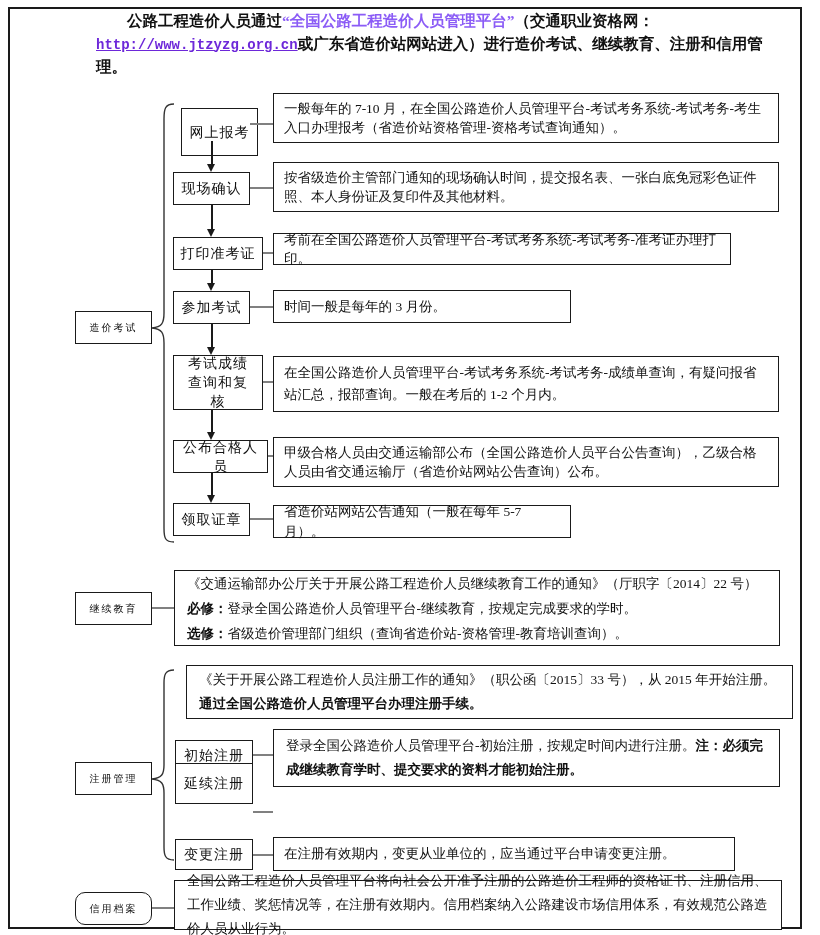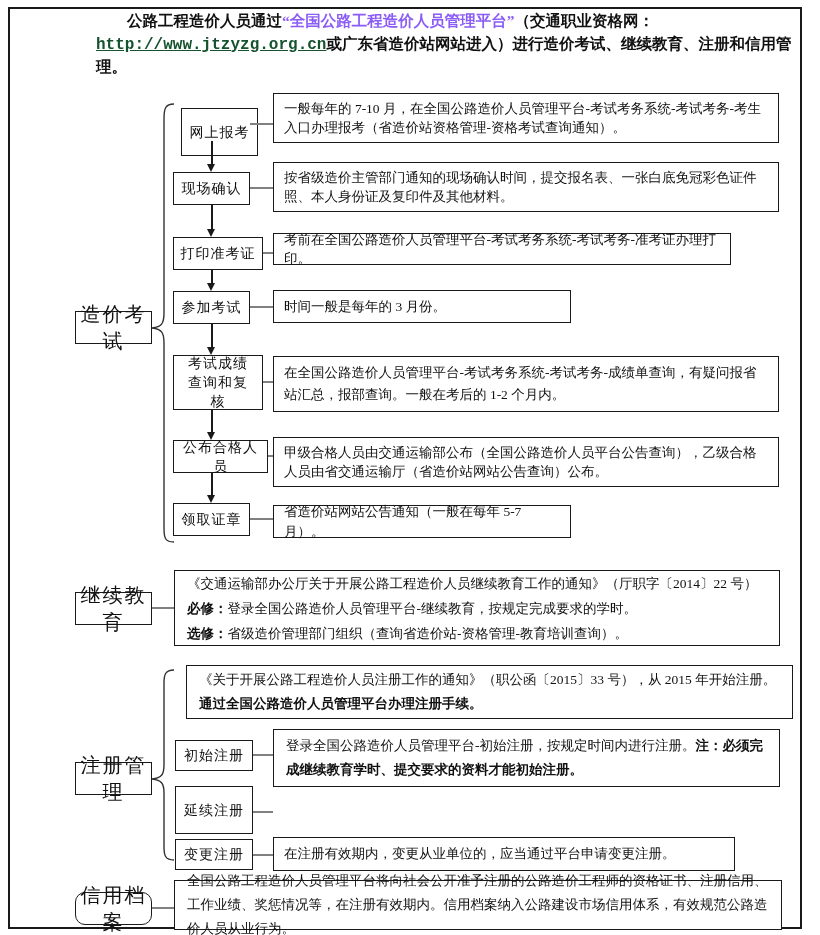--- a/index.html
+++ b/index.html
@@ -3,23 +3,23 @@
 <meta charset="utf-8">
 <style>
   html,body{margin:0;padding:0;background:#fff;}
   #stage{
     position:relative;width:820px;height:935px;background:#ffffff;overflow:hidden;
     font-family:"Liberation Serif","DejaVu Serif",serif;color:#111;
   }
   .frame{position:absolute;left:8px;top:7px;width:794px;height:922px;border:2px solid #1a1a1a;box-sizing:border-box;}
   .hdr{position:absolute;left:96px;top:10px;width:696px;font-size:15.5px;font-weight:bold;line-height:22.5px;text-indent:2em;margin:0;}
   .blue{color:#8b5cf6;}
-  .url{color:#14532d;text-decoration:underline;font-family:"Liberation Mono","DejaVu Sans Mono",monospace;font-size:16px;}
+  .url{color:#6d28d9;text-decoration:underline;font-family:"Liberation Mono","DejaVu Sans Mono",monospace;font-size:14px;}
   .box{position:absolute;border:1.4px solid #1a1a1a;background:#fff;box-sizing:border-box;}
-  .lblbox{display:flex;align-items:center;justify-content:center;font-size:20px;letter-spacing:2px;text-align:center;}
+  .lblbox{display:flex;align-items:center;justify-content:center;font-size:10px;letter-spacing:2px;text-align:center;}
   .stepbox{display:flex;align-items:center;justify-content:center;font-size:14px;letter-spacing:1px;text-align:center;line-height:19px;padding:0 2px;}
   .descbox{display:flex;flex-direction:column;justify-content:center;font-size:13.5px;line-height:19.5px;padding:4px 10px;}
   .descbox.big{line-height:25px;padding:4px 12px;}
   .descbox.mid{line-height:24px;padding:3px 12px;}
   .conn{position:absolute;height:2px;background:#808080;}
   .aline{position:absolute;width:1.6px;background:#1a1a1a;}
   .ahead{position:absolute;width:0;height:0;border-left:4.5px solid transparent;border-right:4.5px solid transparent;border-top:8px solid #1a1a1a;}
   .brace{position:absolute;}
   .b{font-weight:bold;}
   p{margin:0;}
@@ -90,21 +90,21 @@
   <div class="box descbox mid" style="left:173px;top:665px;width:607px;height:54px;margin-left:13px;">
     <p><span>《关于开展公路工程造价人员注册工作的通知》（职公函〔2015〕33 号），从 2015 年开始注册。</span><span class="b">通过全国公路造价人员管理平台办理注册手续。</span></p>
   </div>
 
   <div class="box stepbox" style="left:175px;top:740px;width:78px;height:31px;">初始注册</div>
   <div class="conn" style="left:253px;top:754px;width:20px;"></div>
   <div class="box descbox mid" style="left:273px;top:729px;width:507px;height:58px;">
     <p><span>登录全国公路造价人员管理平台-初始注册，按规定时间内进行注册。</span><span class="b">注：必须完成继续教育学时、提交要求的资料才能初始注册。</span></p>
   </div>
 
-  <div class="box stepbox" style="left:175px;top:786px;width:78px;height:48px;">延续注册</div>
+  <div class="box stepbox" style="left:175px;top:763px;width:78px;height:41px;">延续注册</div>
   <div class="conn" style="left:253px;top:811px;width:20px;"></div>
 
   <div class="box stepbox" style="left:175px;top:839px;width:78px;height:31px;">变更注册</div>
   <div class="conn" style="left:253px;top:854px;width:20px;"></div>
   <div class="box descbox" style="left:273px;top:837px;width:462px;height:34px;">在注册有效期内，变更从业单位的，应当通过平台申请变更注册。</div>
 
   <div class="box lblbox" style="left:75px;top:892px;width:77px;height:33px;border-radius:10px;">信用档案</div>
   <div class="conn" style="left:152px;top:907px;width:22px;"></div>
   <div class="box descbox mid" style="left:174px;top:880px;width:608px;height:50px;">全国公路工程造价人员管理平台将向社会公开准予注册的公路造价工程师的资格证书、注册信用、工作业绩、奖惩情况等，在注册有效期内。信用档案纳入公路建设市场信用体系，有效规范公路造价人员从业行为。</div>
 </div>

